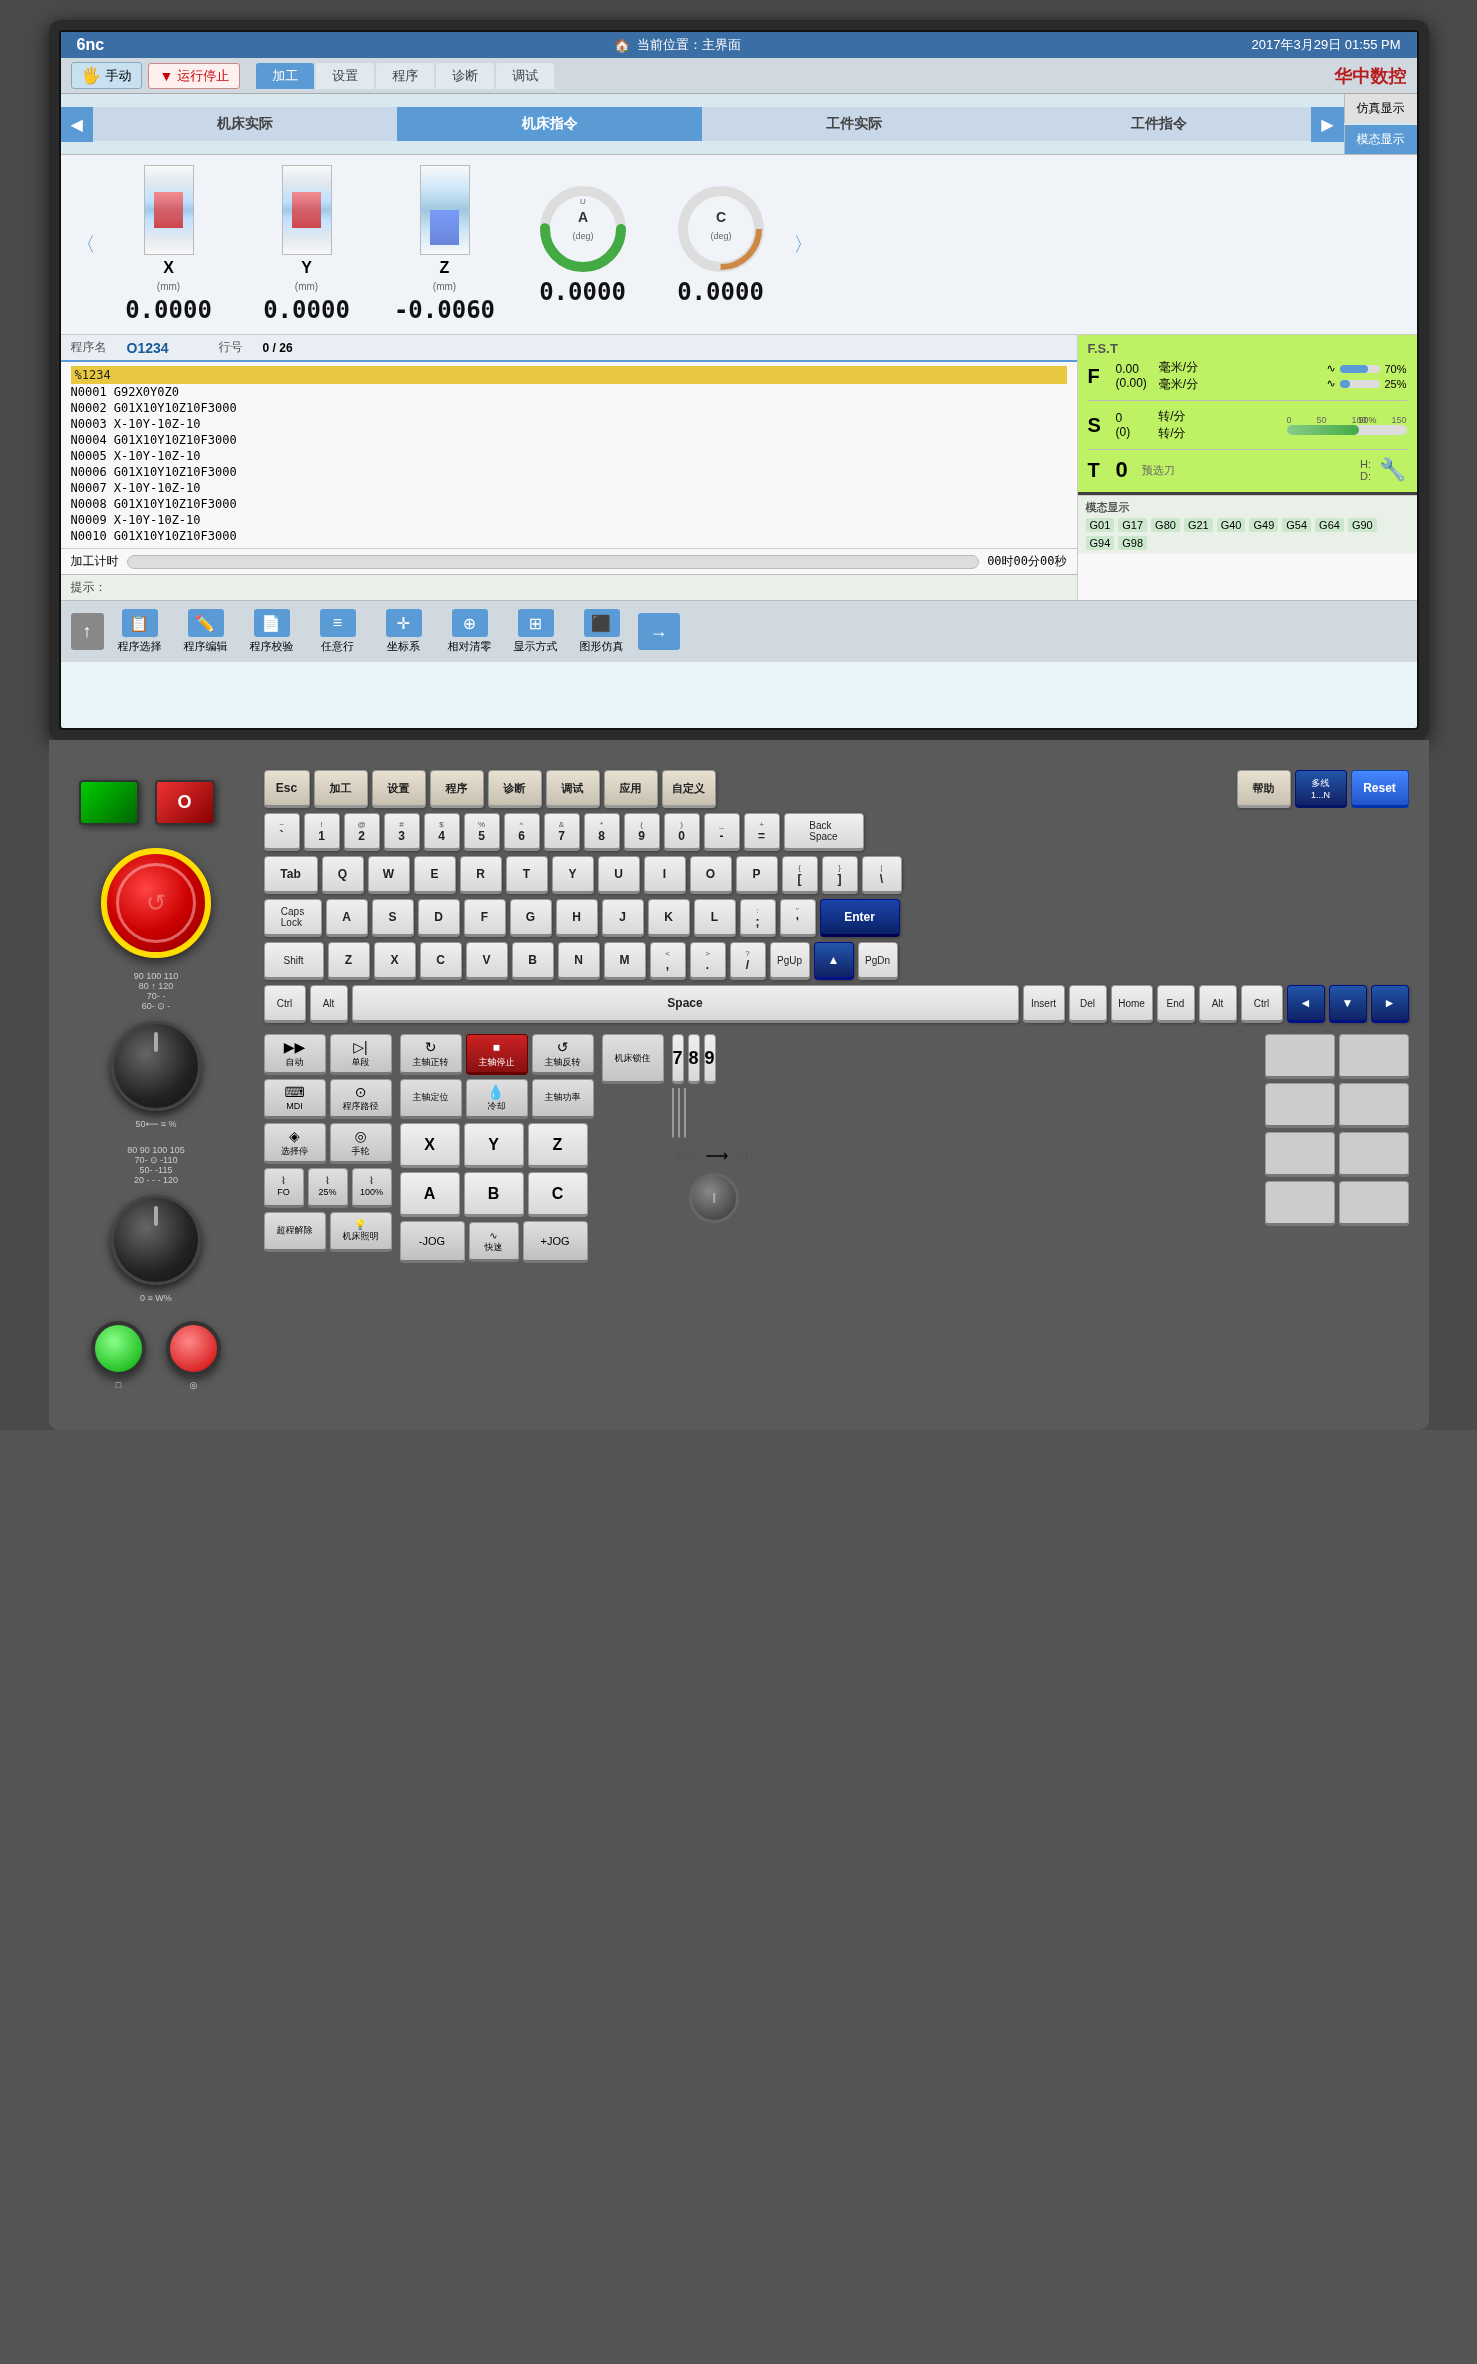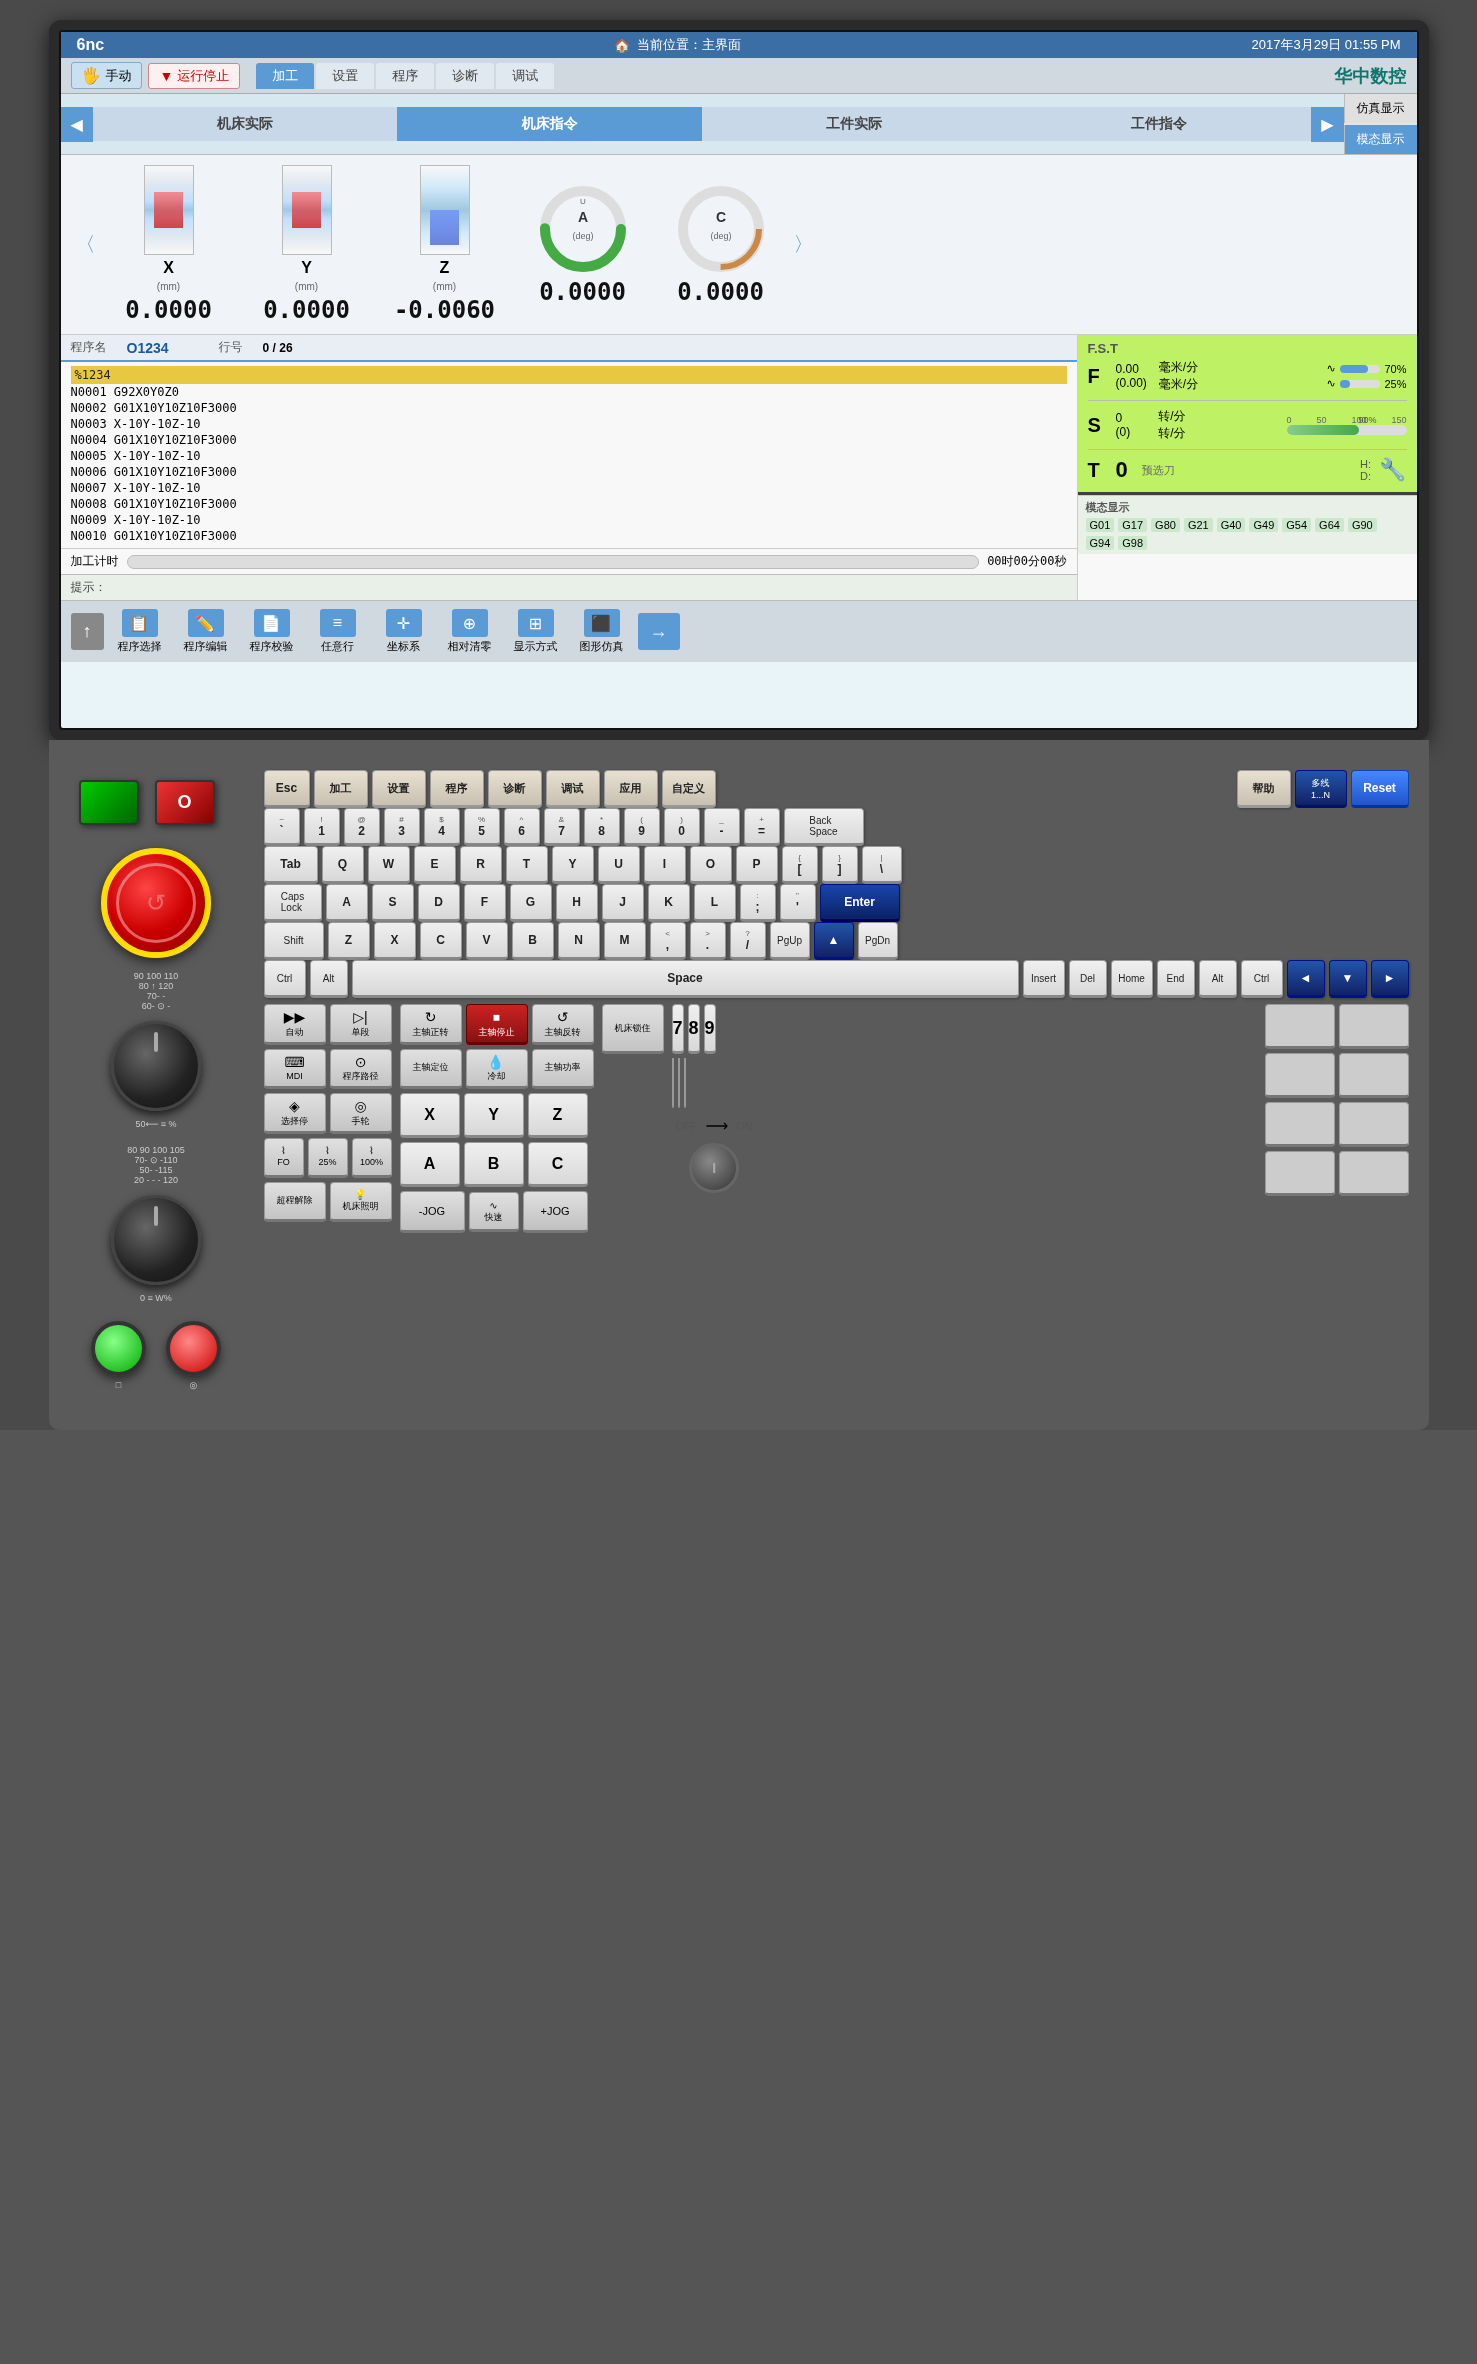--- a/index.html
+++ b/index.html
@@ -80,21 +80,21 @@
     }
     .nav-tabs { display: flex; gap: 2px; margin-left: 10px; }
     .nav-tab {
       padding: 4px 16px;
       font-size: 13px;
       border-radius: 3px 3px 0 0;
       cursor: pointer;
     }
     .nav-tab.active { background: #5b9bd5; color: white; }
     .nav-tab.inactive { background: #e0e8f0; color: #444; }
-    .nav-logo { margin-left: auto; font-size: 18px; font-weight: bold; color: #0f766e; }
+    .nav-logo { margin-left: auto; font-size: 18px; font-weight: bold; color: #b91c1c; }
 
     
     .axis-tabs {
       display: flex;
       align-items: center;
       background: #d8e8f0;
       border-bottom: 1px solid #bbb;
     }
     .axis-tab-arrow {
       padding: 8px 10px;
@@ -541,20 +541,21 @@
     .kb-left-ctrl {
       display: flex;
       flex-direction: column;
       gap: 8px;
       min-width: 175px;
     }
     .kb-right-full {
       flex: 1;
       display: flex;
       flex-direction: column;
+      gap: 5px;
     }
 
     
     .tool-icon {
       font-size: 22px;
       color: #555;
     }
   </style>
 </head>
 <body>

